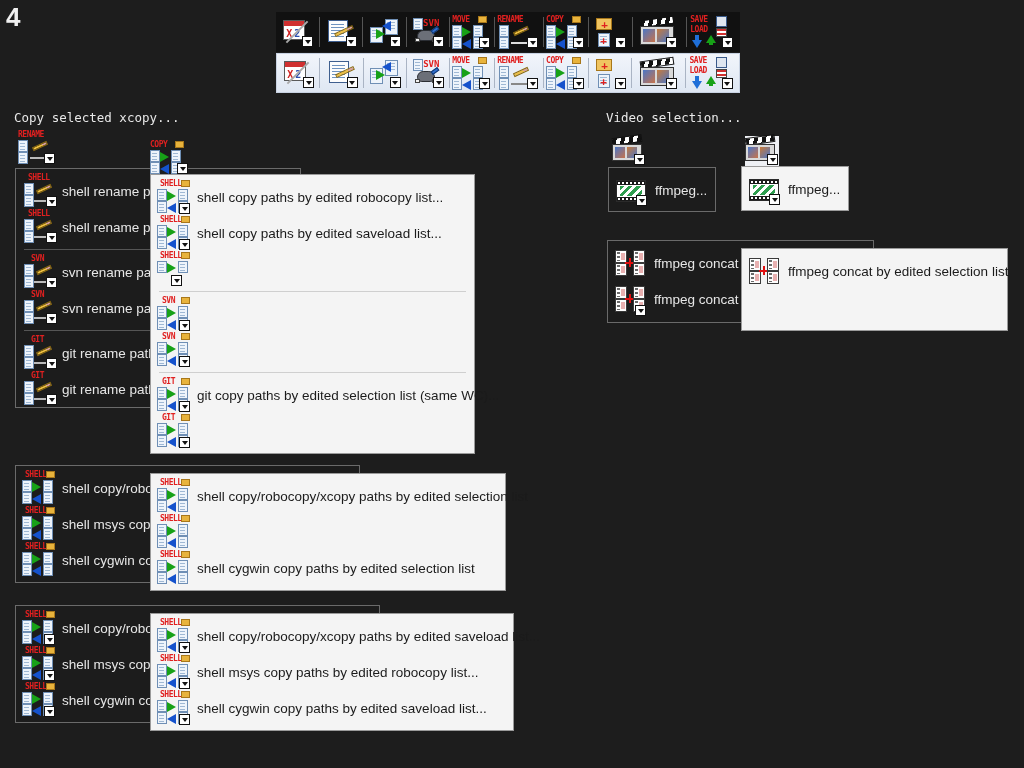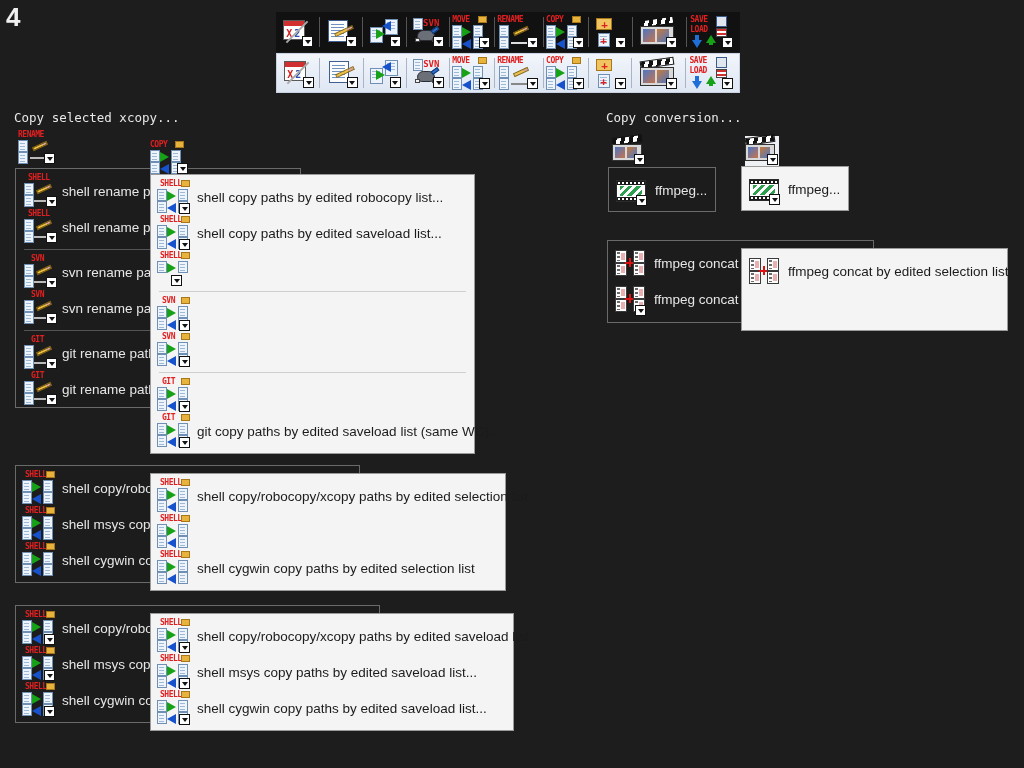--- a/index.html
+++ b/index.html
@@ -476,21 +476,21 @@
         <div class="bigstem b" style="left:5px;top:19px;"></div>
         <div class="bigarrow down" style="left:2px;top:24px;"></div>
         <div class="bigstem g" style="left:19px;top:24px;"></div>
         <div class="bigarrow up" style="left:16px;top:19px;"></div>
         <div class="caret" style="left:32px;top:21px;"></div>
       </div>
     </div>
   </div>
 
   <div class="abs caption" style="left:14px; top:110px;">Copy selected xcopy...</div>
-  <div class="abs caption" style="left:606px; top:110px;">Copy conversion...</div>
+  <div class="abs caption" style="left:606px; top:110px;">Video selection...</div>
 
   <div class="abs" style="left:18px; top:131px; width:38px; height:36px;">
     <div class="tag" style="left:0;top:0;font-size:8px;">RENAME</div>
     <div class="doc" style="left:0;top:9px;"></div>
     <div class="pencil" style="left:14px;top:13px;"></div>
     <div class="doc" style="left:0;top:21px;"></div>
     <div class="rule" style="left:12px;top:26px;width:16px;background:#bbb;"></div>
     <div class="caret" style="left:26px;top:22px;"></div>
   </div>
 
@@ -665,35 +665,35 @@
         <div class="tag" style="left:5px;top:0;">GIT</div>
         <div class="folder-chip" style="left:24px;top:0;"></div>
         <div class="doc" style="left:0;top:9px;"></div>
         <div class="arrow right" style="left:10px;top:11px;"></div>
         <div class="doc" style="left:21px;top:9px;"></div>
         <div class="doc" style="left:0;top:21px;"></div>
         <div class="arrow left" style="left:10px;top:23px;"></div>
         <div class="doc" style="left:21px;top:21px;"></div>
         <div class="caret" style="left:22px;top:23px;"></div>
       </div>
+      <div class="mi-lbl">git copy paths by edited selection list (same WC)...</div>
     </div>
 
     <div class="mi">
       <div class="mi-ico">
         <div class="tag" style="left:5px;top:0;">GIT</div>
         <div class="folder-chip" style="left:24px;top:0;"></div>
         <div class="doc" style="left:0;top:9px;"></div>
         <div class="arrow right" style="left:10px;top:11px;"></div>
         <div class="doc" style="left:21px;top:9px;"></div>
         <div class="doc" style="left:0;top:21px;"></div>
         <div class="arrow left" style="left:10px;top:23px;"></div>
         <div class="doc" style="left:21px;top:21px;"></div>
         <div class="caret" style="left:22px;top:23px;"></div>
       </div>
-      <div class="mi-lbl">git copy paths by edited saveload list (same WC)...</div>
     </div>
   </div>
 
   <div class="abs menu dark" style="left:15px; top:465px; width:345px; height:118px;">
     <div class="mi">
       <div class="mi-ico">
         <div class="tag" style="left:3px;top:0;">SHELL</div>
         <div class="folder-chip" style="left:24px;top:0;"></div>
         <div class="doc" style="left:0;top:9px;"></div>
         <div class="arrow right" style="left:10px;top:11px;"></div>
@@ -838,21 +838,21 @@
         <div class="tag" style="left:3px;top:0;">SHELL</div>
         <div class="folder-chip" style="left:24px;top:0;"></div>
         <div class="doc" style="left:0;top:9px;"></div>
         <div class="arrow right" style="left:10px;top:11px;"></div>
         <div class="doc" style="left:21px;top:9px;"></div>
         <div class="doc" style="left:0;top:21px;"></div>
         <div class="arrow left" style="left:10px;top:23px;"></div>
         <div class="doc" style="left:21px;top:21px;"></div>
         <div class="caret" style="left:22px;top:23px;"></div>
       </div>
-      <div class="mi-lbl">shell msys copy paths by edited saveload list...</div>
+      <div class="mi-lbl">shell msys copy paths by edited robocopy list...</div>
     </div>
     <div class="mi">
       <div class="mi-ico">
         <div class="tag" style="left:3px;top:0;">SHELL</div>
         <div class="folder-chip" style="left:24px;top:0;"></div>
         <div class="doc" style="left:0;top:9px;"></div>
         <div class="arrow right" style="left:10px;top:11px;"></div>
         <div class="doc" style="left:21px;top:9px;"></div>
         <div class="doc" style="left:0;top:21px;"></div>
         <div class="arrow left" style="left:10px;top:23px;"></div>

